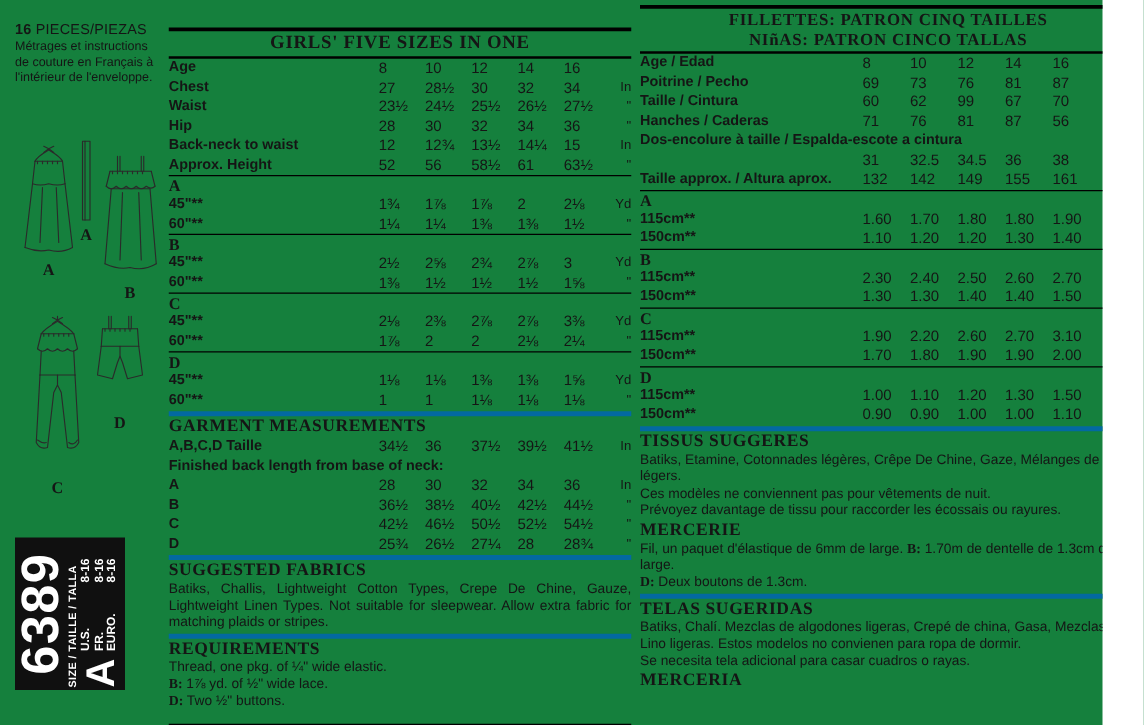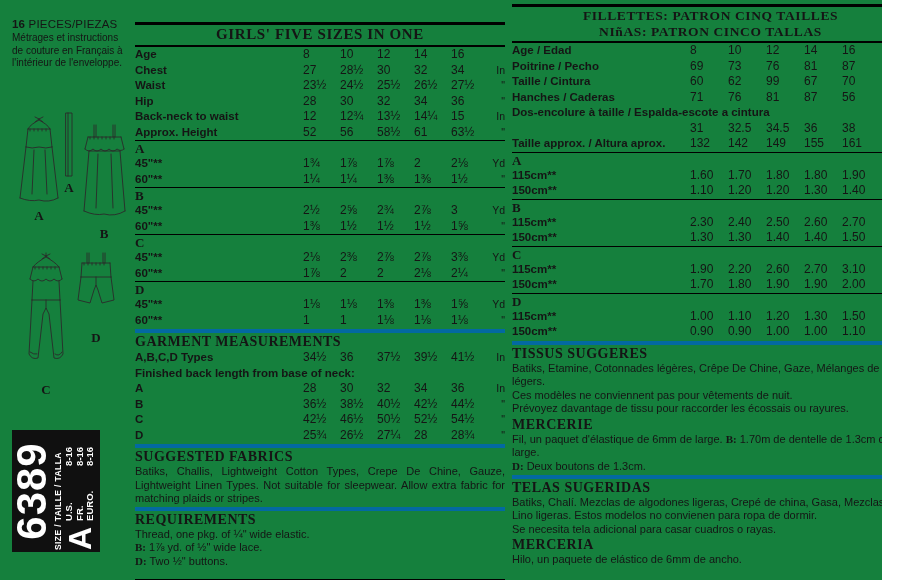--- a/index.html
+++ b/index.html
@@ -303,21 +303,21 @@
             <span class="tval">1⅛</span>
             <span class="tval">1⅛</span>
             <span class="tval">1⅛</span>
             <span class="tunit">"</span>
           </div>
         </div>
       </div>
     <div class="sechead ruled">GARMENT MEASUREMENTS</div>
     <div>
         <div class="trow">
-          <span class="tlabel">A,B,C,D Types</span>
+          <span class="tlabel">A,B,C,D Taille</span>
           <span class="tval">34½</span>
           <span class="tval">36</span>
           <span class="tval">37½</span>
           <span class="tval">39½</span>
           <span class="tval">41½</span>
           <span class="tunit">In</span>
         </div>
         <div class="trow full"><span class="tlabel">Finished back length from base of neck:</span></div>
         <div class="trow">
           <span class="tlabel">A</span>
@@ -525,19 +525,16 @@
     <div class="para">
         <div class="segline"><span class="">Fil, un paquet d'élastique de 6mm de large. </span><span class="bold">B:</span><span class=""> 1.70m de dentelle de 1.3cm de large.</span></div>
         <div class="segline"><span class="bold">D:</span><span class=""> Deux boutons de 1.3cm.</span></div>
       </div>
     <div class="sechead ruled">TELAS SUGERIDAS</div>
     <div class="para">
         <div class="pline">Batiks, Chalí. Mezclas de algodones ligeras, Crepé de china, Gasa, Mezclas de Lino ligeras. Estos modelos no convienen para ropa de dormir.</div>
         <div class="pline">Se necesita tela adicional para casar cuadros o rayas.</div>
       </div>
     <div class="sechead">MERCERIA</div>
-    <div class="para">
-        <div class="segline"><span class="">Hilo, un paquete de elástico de 6mm de ancho.</span></div>
-      </div>
 
   </div>
 
 </div>
 
 </body></html>

